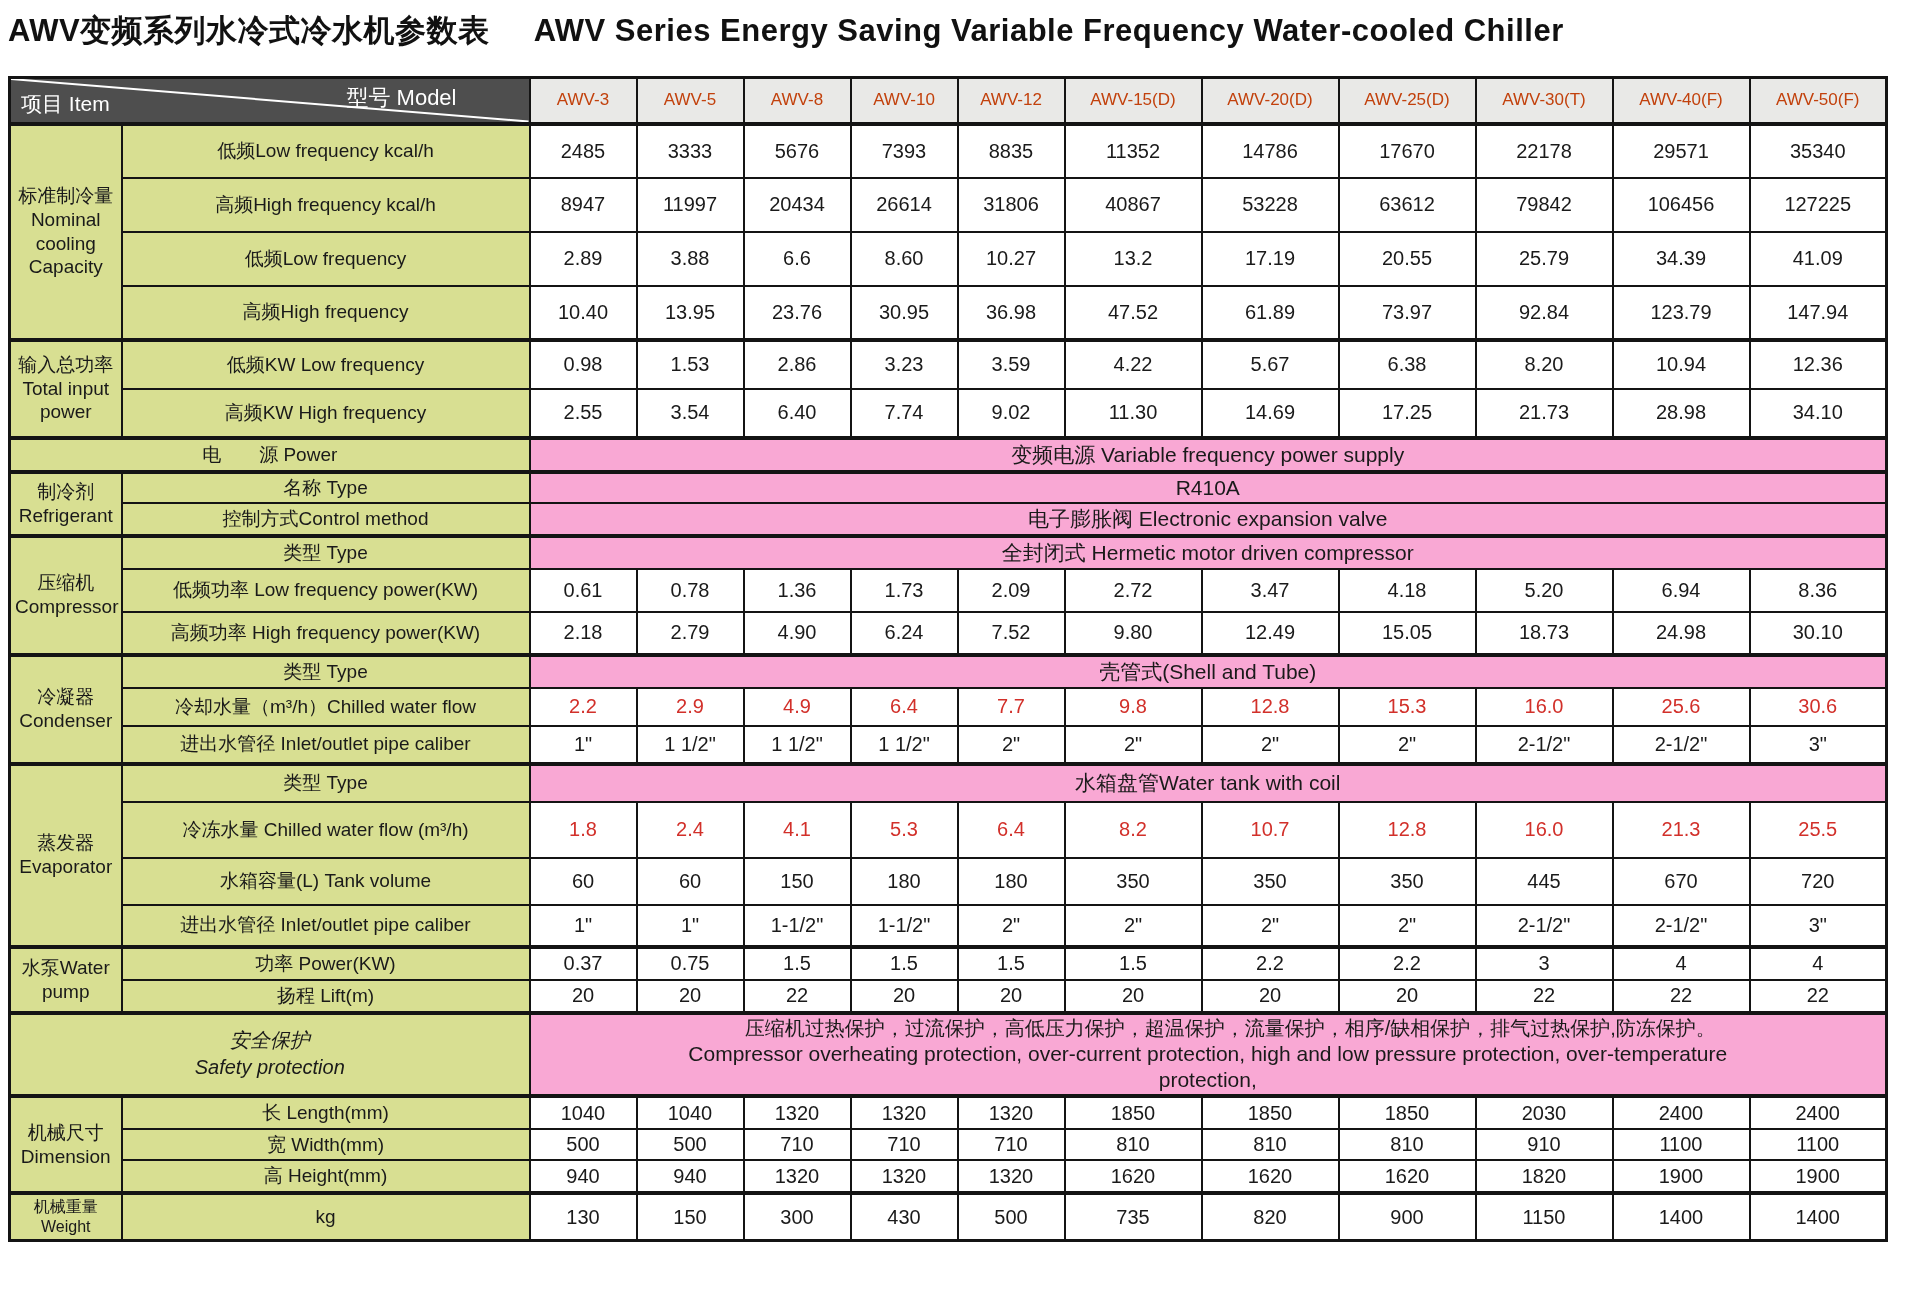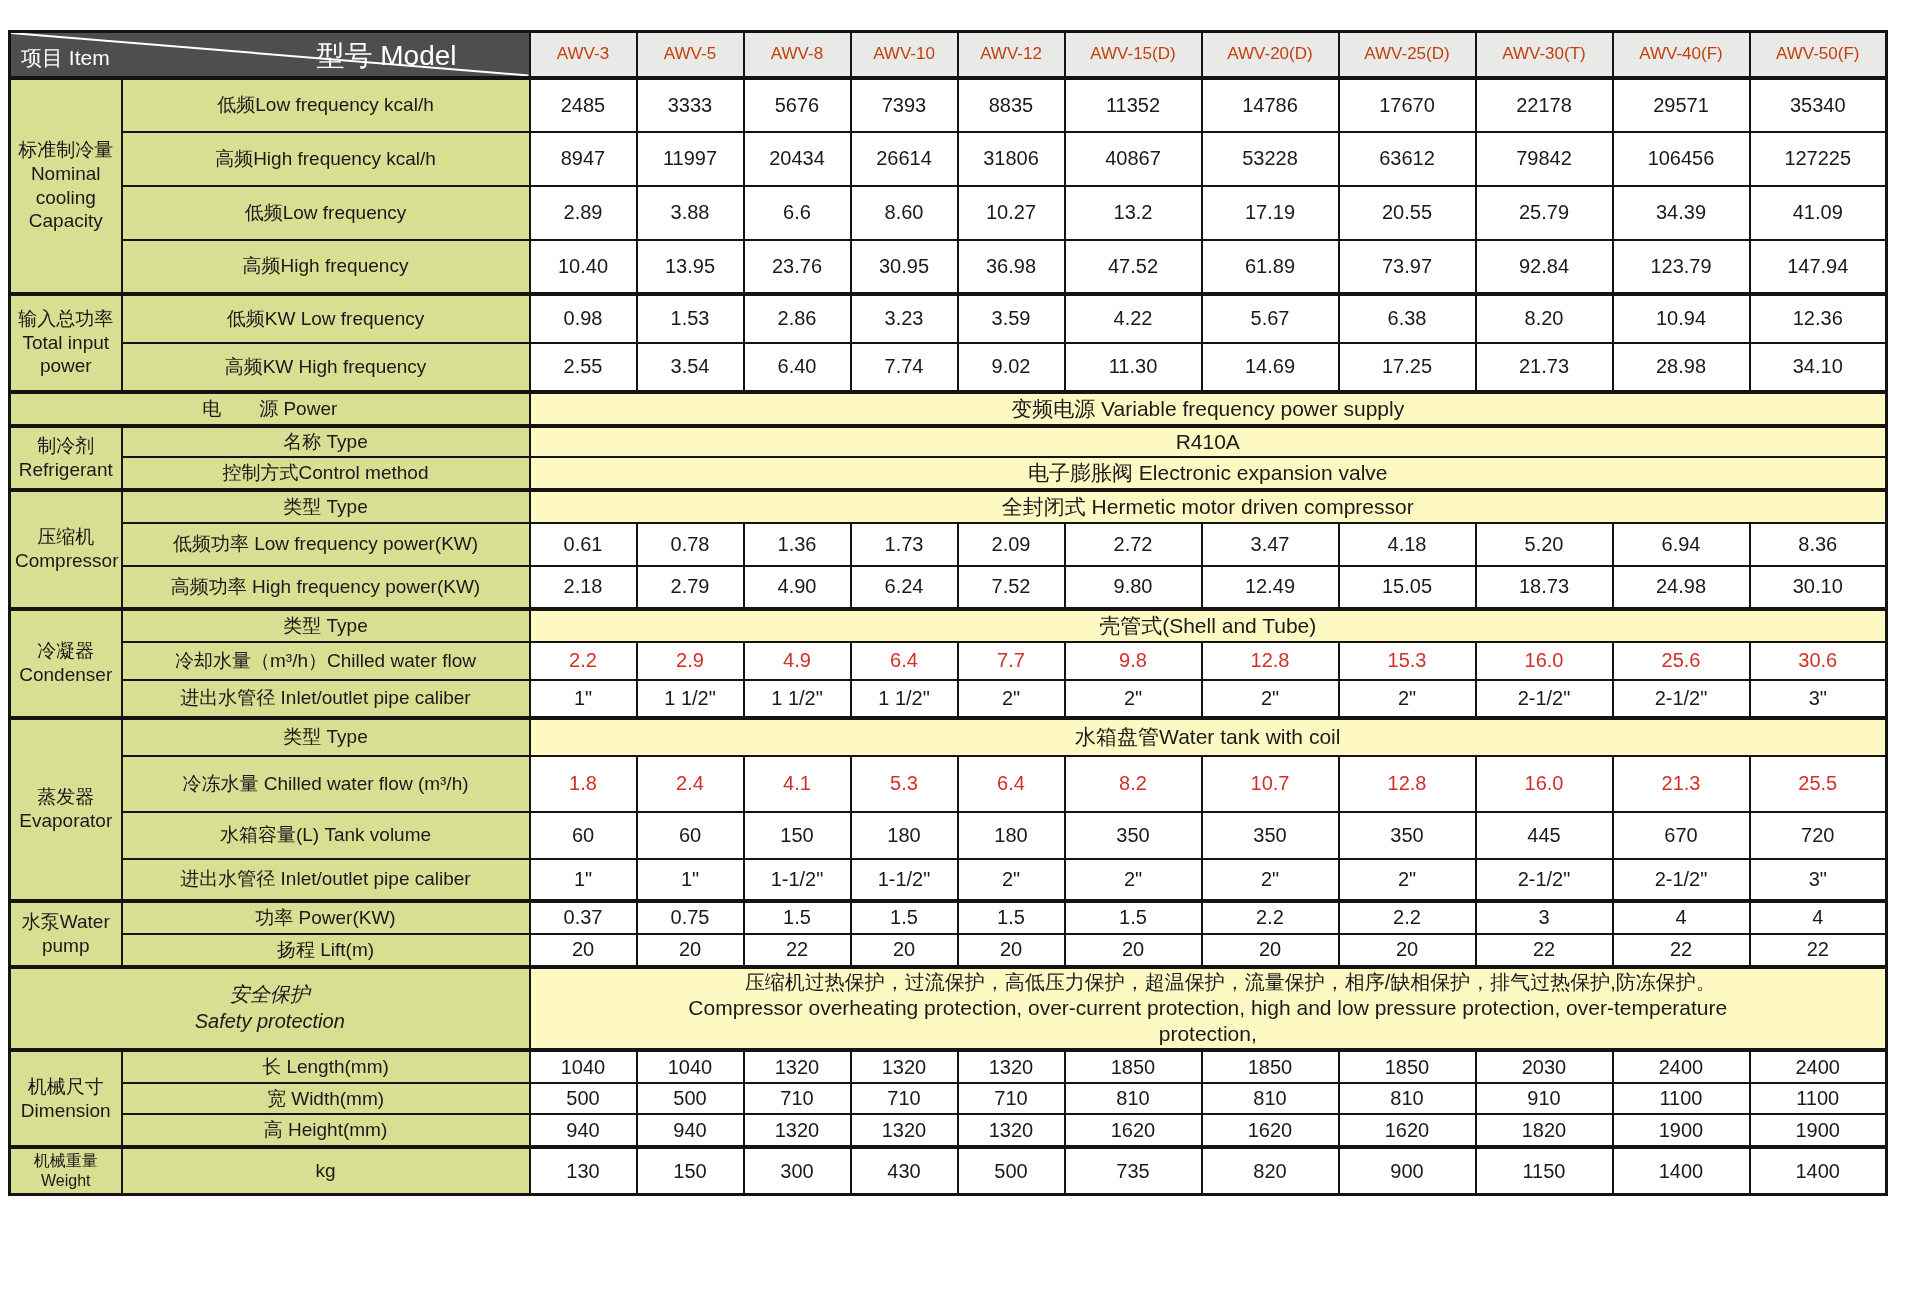--- a/index.html
+++ b/index.html
@@ -19,43 +19,46 @@
     text-align:center;vertical-align:middle;padding:1px 2px;
   }
   tr.sep > td, tr.sep > th{border-top-width:4px;}
   th.model{
     background:var(--model-header-bg,#e9e9e7);
     font-size:17px;font-weight:normal;color:#c2410c;
   }
   td.corner{
     background:var(--header-bg,#4e4e4e);color:#ffffff;position:relative;padding:0;
   }
-  td.corner .model-lbl{position:absolute;top:4px;right:72px;font-size:28px;}
+  td.corner .model-lbl{position:absolute;top:4px;right:72px;font-size:22px;}
   td.corner .item-lbl{position:absolute;bottom:4px;left:10px;font-size:21px;}
   td.corner svg{position:absolute;left:0;top:0;width:100%;height:100%;display:block;}
   td.cat,td.lbl{background:var(--label-bg,#d8df92);}
   td.cat{font-size:19px;line-height:1.25;padding:2px 4px;}
   td.lbl{font-size:19px;white-space:nowrap;}
   td.val{background:#fff;font-size:20px;white-space:nowrap;}
-  td.span{background:#fef9c3;font-size:21px;}
+  td.span{background:#f9a8d4;font-size:21px;}
   .red{color:var(--red-value,#d2302a);}
   td.safety-lbl div{line-height:1.35;font-size:20px;font-style:italic;}
   td.safety-txt{line-height:1.25;}
   td.safety-txt .zh{font-size:20px;padding-left:45px;}
   td.safety-txt .en{font-size:21px;}
   tr.h30{height:30px}tr.h31{height:31px}tr.h33{height:33px}tr.h35{height:33px}
   tr.h38{height:38px}tr.h42{height:42px}tr.h43{height:43px}tr.h46{height:46px}
   tr.h47{height:47px}tr.h49{height:49px}tr.h54{height:54px}tr.h56{height:56px}
   tr.h68{height:68px}
 </style>
 </head>
 <body>
 
 <div class="page">
 
+  <div class="title">
+    <span>AWV变频系列水冷式冷水机参数表</span><span class="en">AWV Series Energy Saving Variable Frequency Water-cooled Chiller</span>
+  </div>
 
   <table>
     <colgroup>
       <col style="width:112px">
         <col style="width:408px">
       <col style="width:107px">
         <col style="width:107px">
         <col style="width:107px">
         <col style="width:107px">
         <col style="width:107px">

